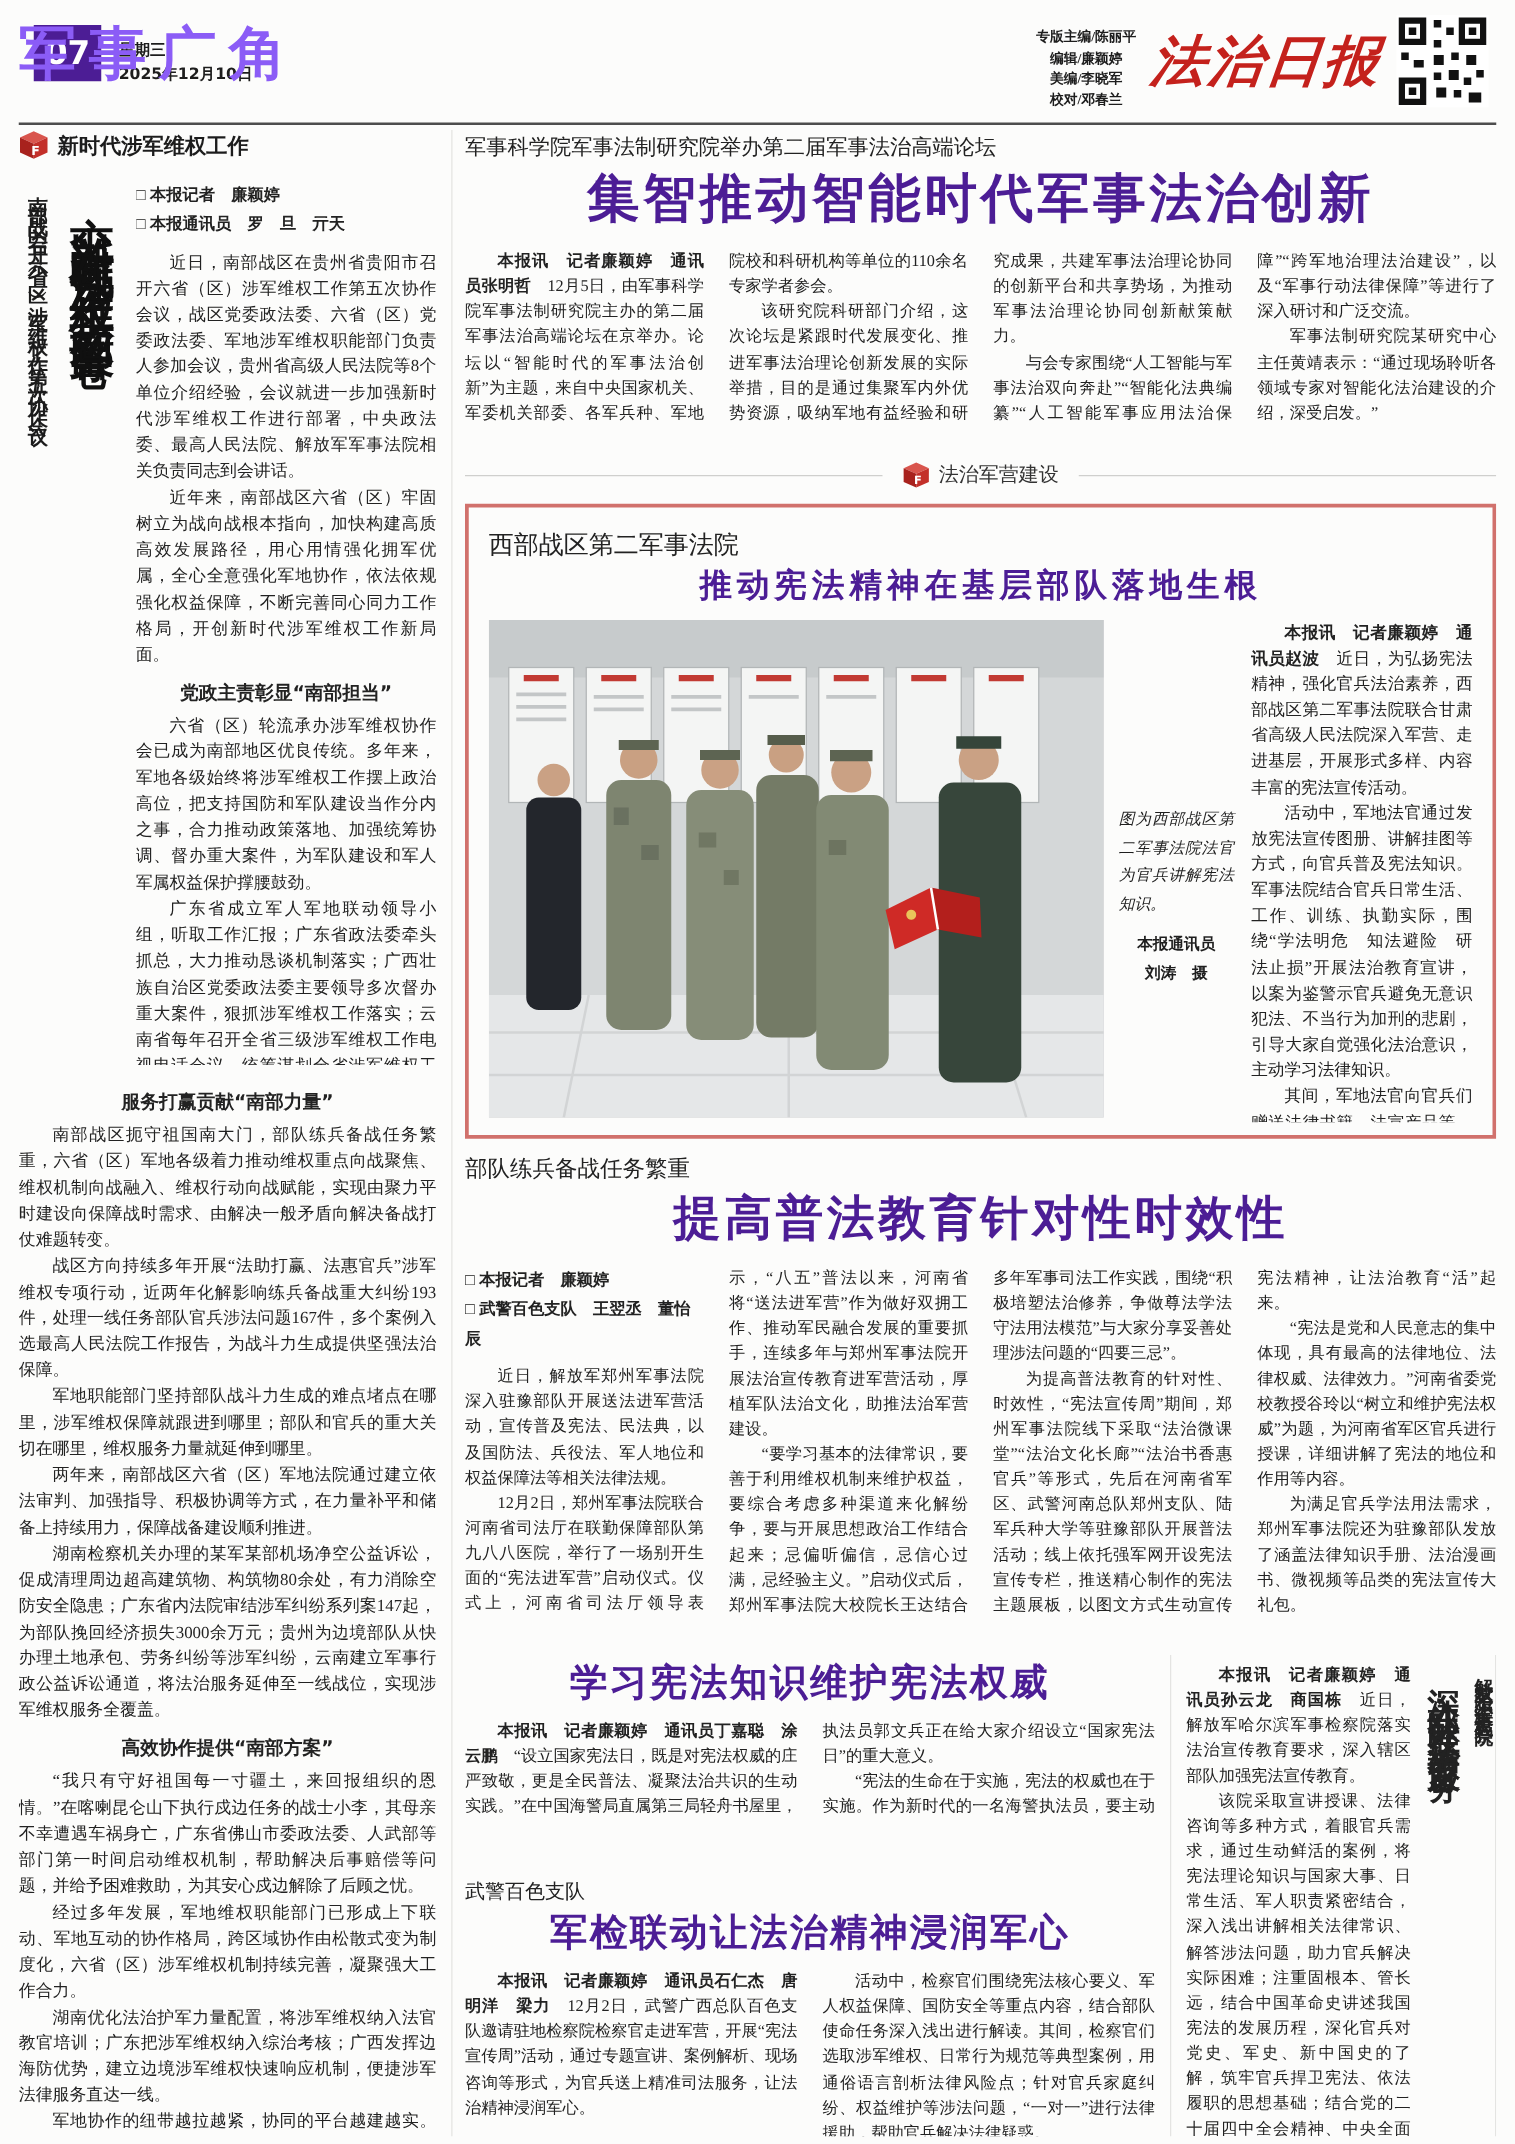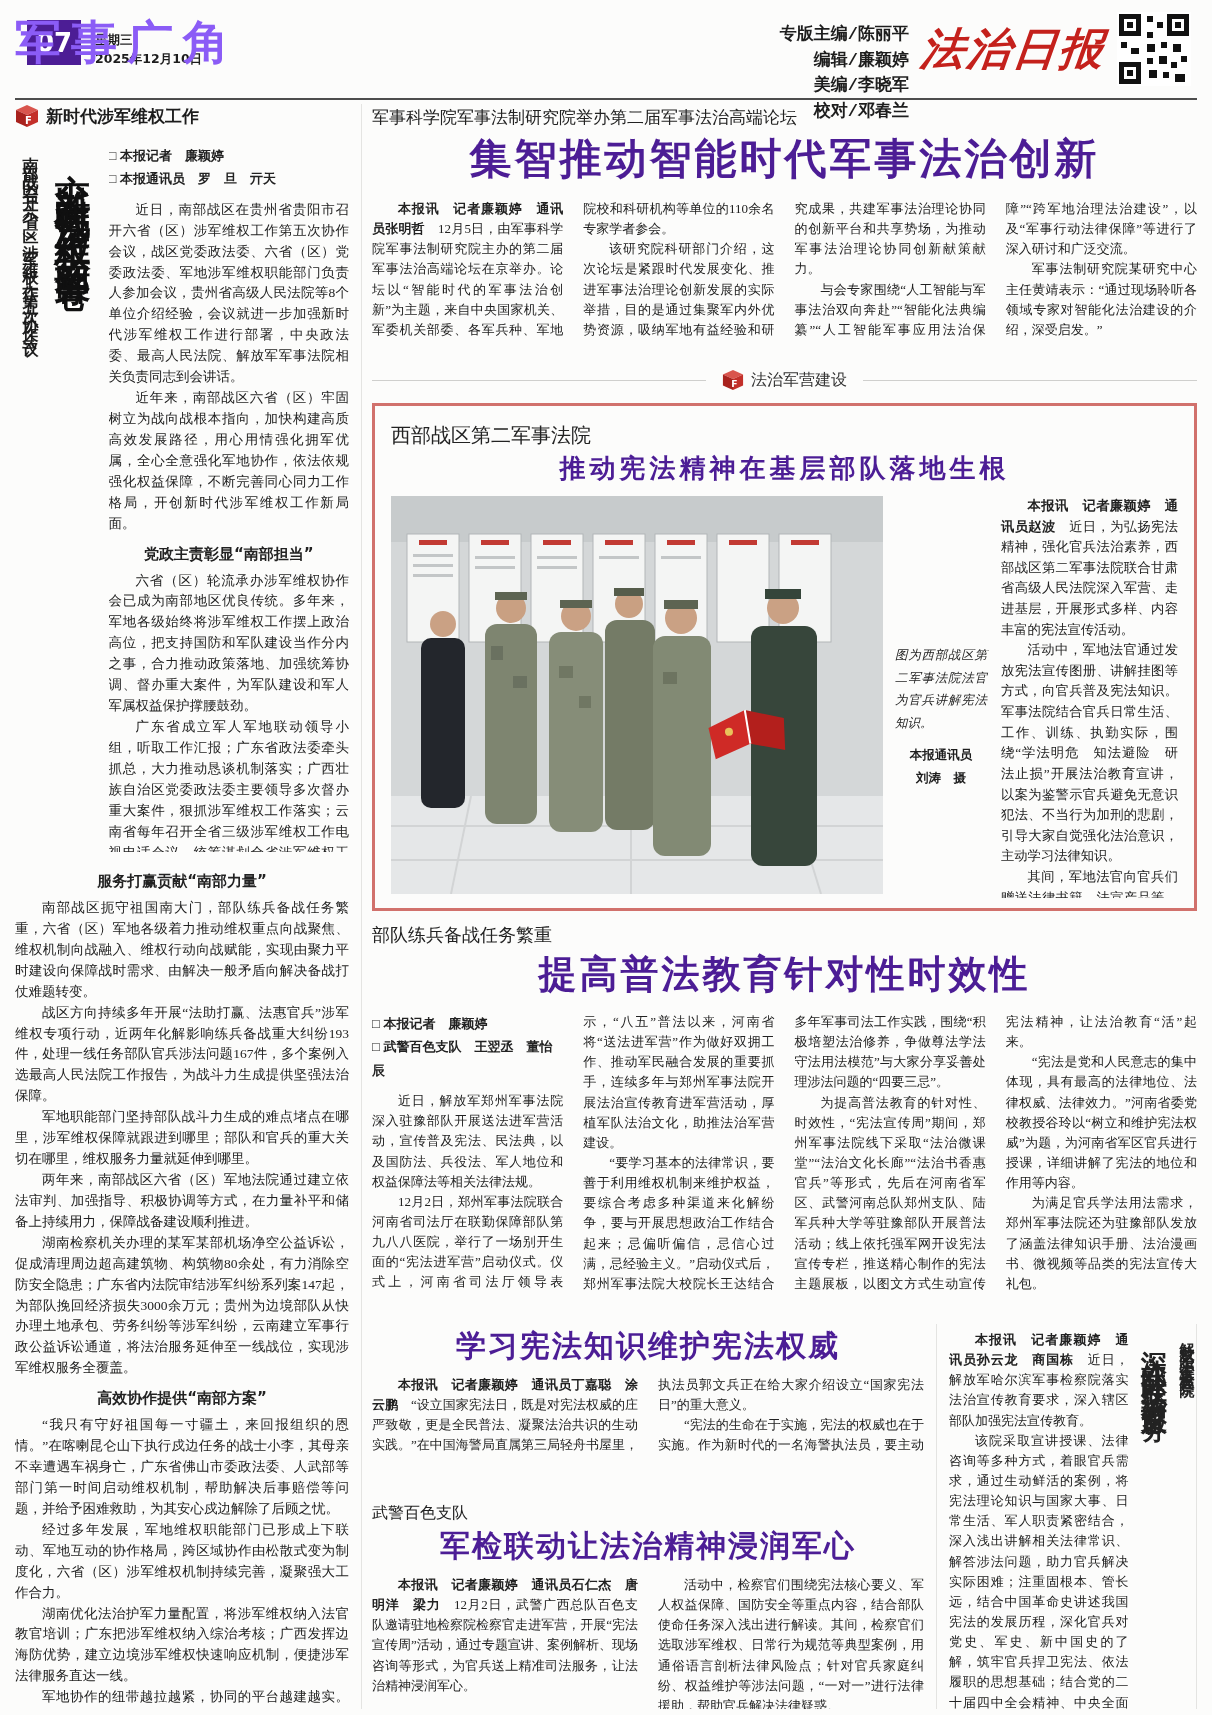--- a/index.html
+++ b/index.html
@@ -7,22 +7,22 @@
        font-family:"Liberation Serif","DejaVu Serif",serif;overflow:hidden}
   
   .header{position:absolute;left:15px;top:0;width:1182px;height:98px;border-bottom:2px solid #4d4d4d}
   .pagebox{position:absolute;left:12px;top:20px;width:54px;height:45px;background:#4c1d95;color:#fff;
            font-family:"DejaVu Sans",sans-serif;font-weight:bold;font-size:26px;
            display:flex;align-items:center;justify-content:center}
   .dateblk{position:absolute;left:80px;top:31px;font-family:"DejaVu Sans",sans-serif;font-size:12.5px;
            font-weight:bold;line-height:1.5;color:#1d1d1d}
   .section-title{position:absolute;left:0;right:140px;top:12px;text-align:left;
            font-family:"DejaVu Sans",sans-serif;font-size:46px;font-weight:900;color:#8b5cf6;letter-spacing:10px}
-  .editors{position:absolute;right:288px;top:22px;font-family:Liberation Mono, monospace;font-size:17px;
-           font-weight:bold;line-height:1.5;text-align:right;color:#1d1d1d}
+  .editors{position:absolute;right:288px;top:22px;font-family:Liberation Serif, serif;font-size:11px;
+           font-weight:bold;line-height:1.5;text-align:center;color:#1d1d1d}
   .masthead{position:absolute;right:92px;top:20px;font-size:44px;color:#c4211c;font-weight:bold;
            font-style:italic;letter-spacing:2px;transform:skewX(-6deg)}
   .qr{position:absolute;right:6px;top:12px;width:74px;height:74px}
   
   .para{text-indent:2em;text-align:justify;margin:0;line-height:1.55}
   .subhead{text-align:center;font-family:"DejaVu Sans",sans-serif;font-size:15px;font-weight:bold;margin:10px 0 7px}
   .byline-block{font-family:"Liberation Sans",sans-serif;font-size:13px;font-weight:bold;line-height:1.8;margin-bottom:9px}
   .inline-byline{font-family:"Liberation Sans",sans-serif}
   .kicker{font-family:Liberation Mono, monospace;font-size:17px;text-align:left;margin:2px 0}
   .headline-xl{font-family:"DejaVu Sans",sans-serif;font-weight:900;text-align:center;color:#4c1d95;margin:2px 0 12px}

